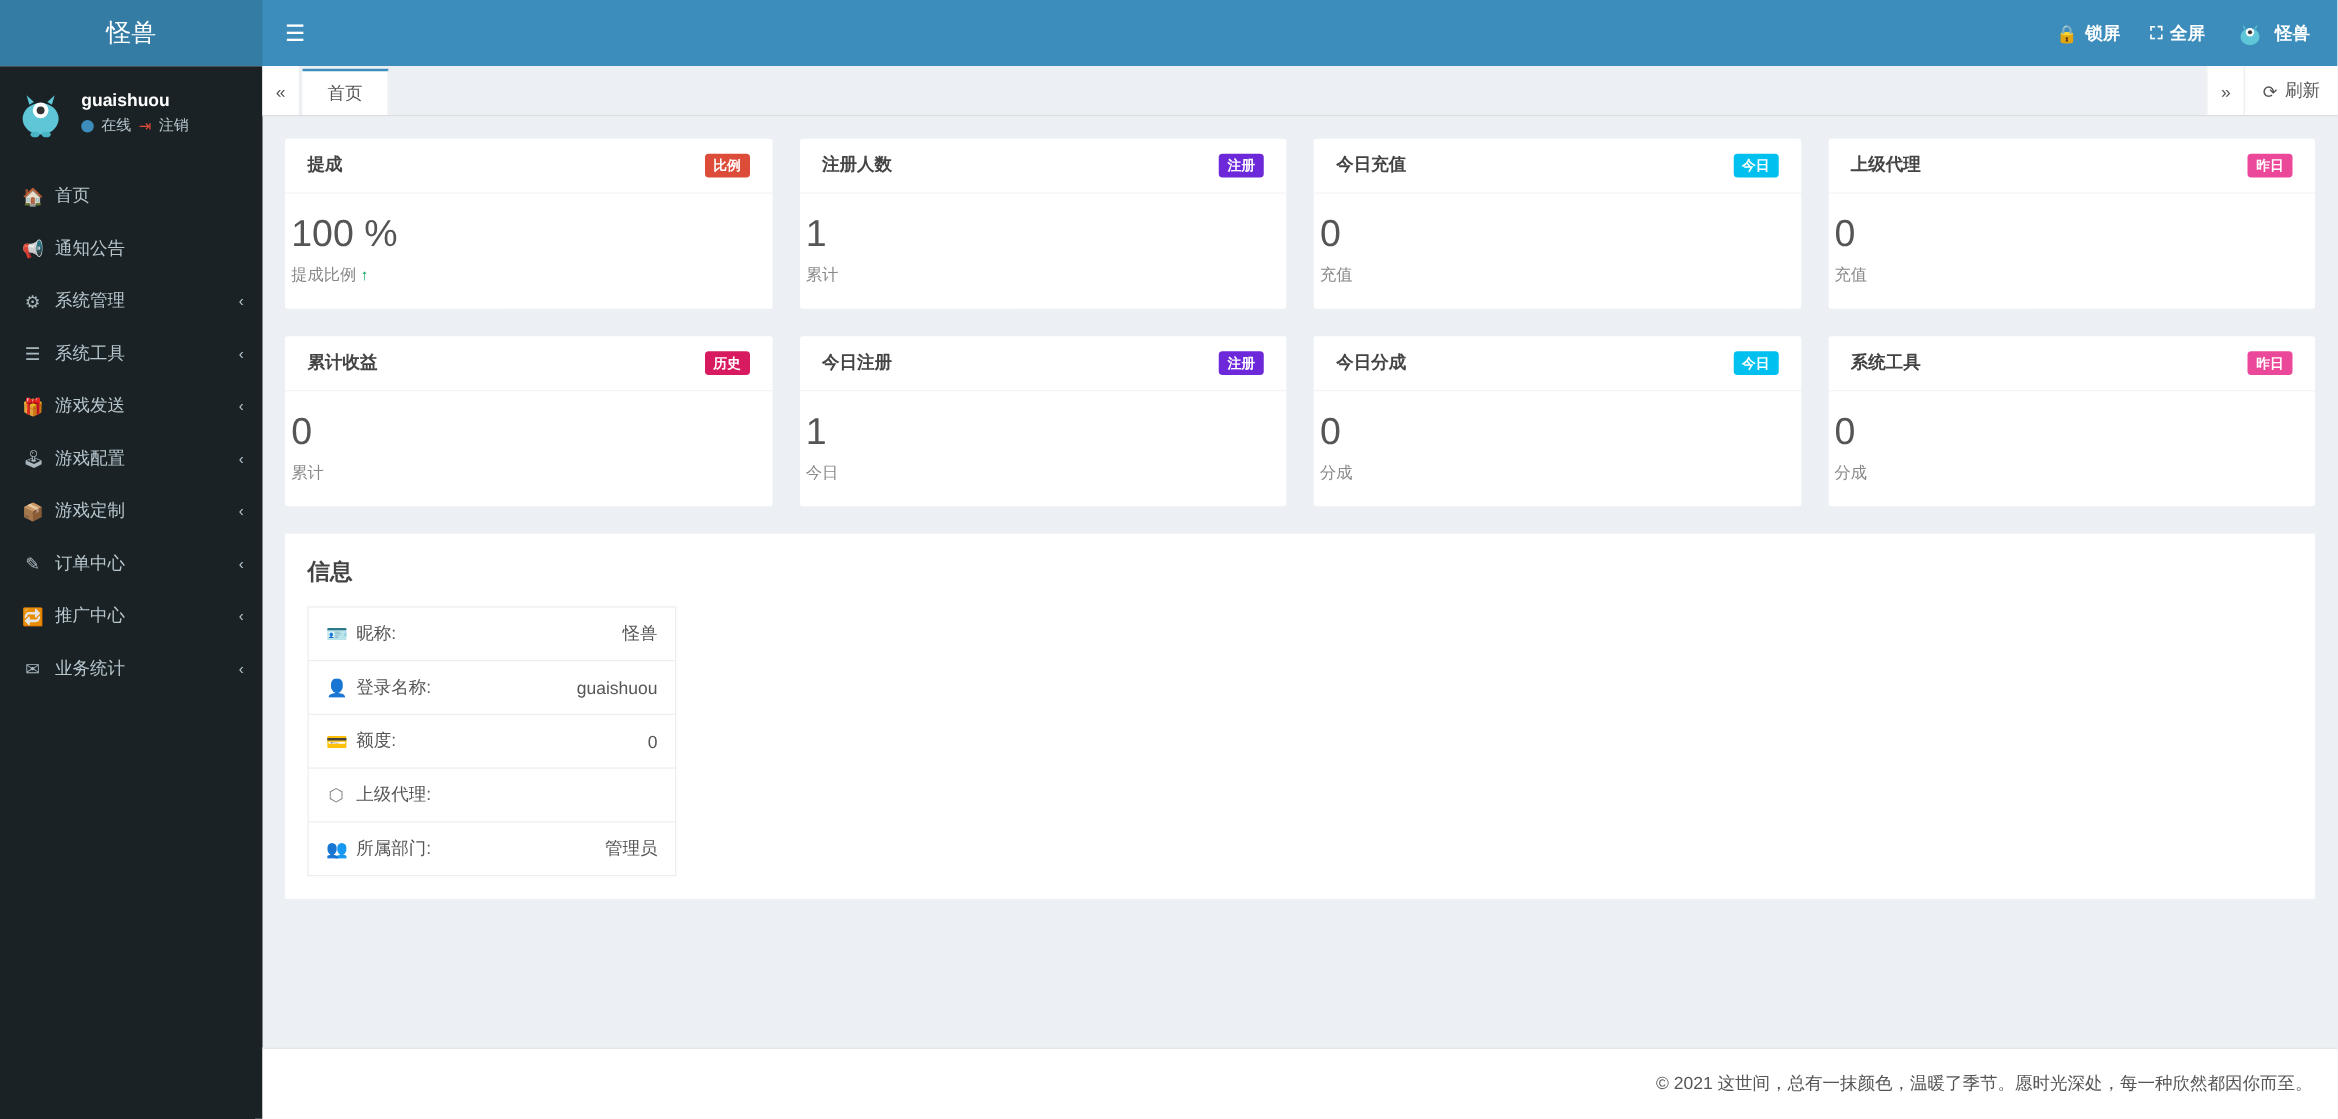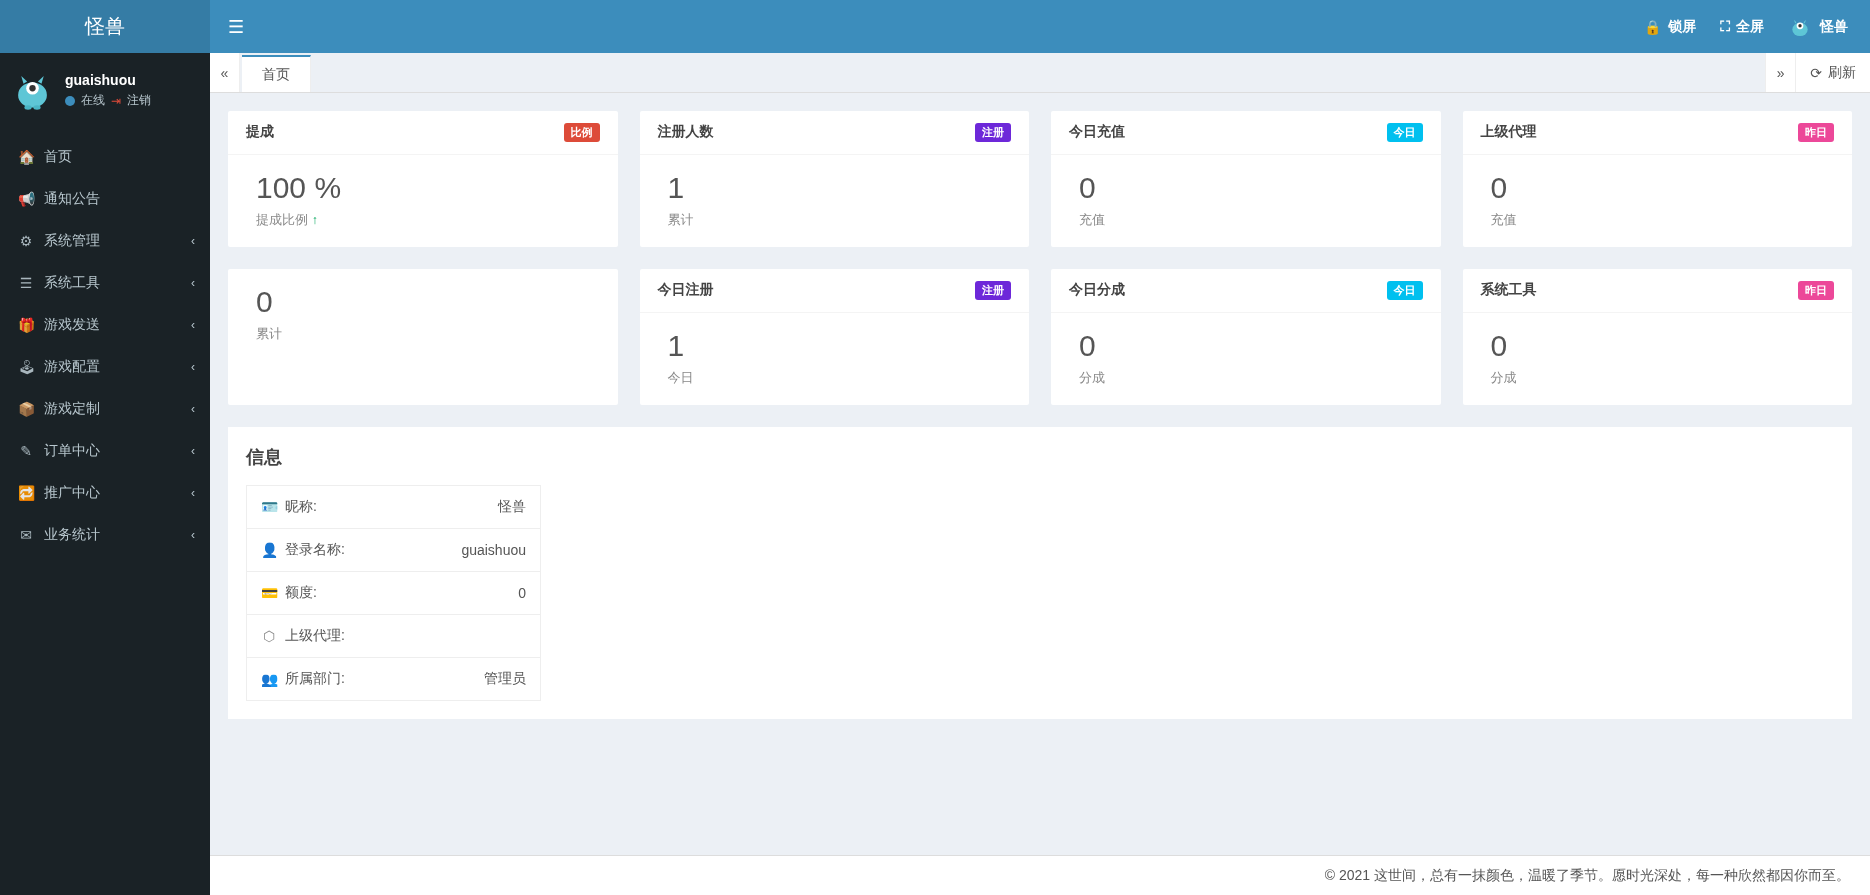--- a/index.html
+++ b/index.html
@@ -41,35 +41,35 @@
 .card-row { display: flex; gap: 22px; margin-bottom: 22px; }
 .stat-card { flex: 1; background: #fff; border-radius: 2px; }
 .stat-head { display: flex; align-items: flex-start; justify-content: space-between; padding: 12px 18px; border-bottom: 1px solid #f4f4f4; }
 .stat-title { font-weight: bold; color: #444; font-size: 14px; }
 .badge { font-size: 11px; color: #fff; padding: 2px 7px; border-radius: 3px; font-weight: bold; }
 .badge-red { background: #dd4b39; }
 .badge-blue { background: #6d28d9; }
 .badge-cyan { background: #00c0ef; }
 .badge-orange { background: #ec4899; }
 .badge-pink { background: #d81b60; }
-.stat-body { padding: 16px 28px 18px; }
+.stat-body { padding: 16px 5px 18px; }
 .stat-value { font-size: 30px; color: #555; }
 .stat-sub { color: #888; font-size: 13px; margin-top: 6px; }
 .stat-sub .arrow { color: #00a65a; font-size: 12px; }
 
 .info-panel { background: #fff; padding: 18px; }
 .info-title { font-weight: bold; margin-bottom: 16px; font-size: 18px; color: #444; }
 .info-table { width: 295px; border: 1px solid #eee; }
 .info-row { display: flex; border-bottom: 1px solid #eee; padding: 12px 14px; align-items: center; }
 .info-row:last-child { border-bottom: none; }
 .info-label { display: flex; align-items: center; gap: 8px; color: #555; }
 .info-label .r-icon { color: #888; width: 16px; text-align: center; }
 .info-value { margin-left: auto; color: #555; }
 
-.footer { height: 40px; background: #fff; border-top: 1px solid #ddd; display: flex; align-items: center; justify-content: flex-end; padding: 0 20px; color: #555; font-size: 14px; }
+.footer { height: 57px; background: #fff; border-top: 1px solid #ddd; display: flex; align-items: center; justify-content: flex-end; padding: 0 20px; color: #555; font-size: 14px; }
 </style>
 </head>
 <body>
 
 <div class="header">
   <div class="logo">怪兽</div>
   <div class="header-left">
     <span class="hamburger">☰</span>
   </div>
   <div class="header-right">
@@ -218,20 +218,24 @@
             <span class="badge badge-orange">昨日</span>
           </div>
           <div class="stat-body">
             <div class="stat-value">0</div>
             <div class="stat-sub">充值</div>
           </div>
         </div>
       </div>
     <div class="card-row" id="row2">
         <div class="stat-card">
+          <div class="stat-head">
+            <span class="stat-title">累计收益</span>
+            <span class="badge badge-pink">历史</span>
+          </div>
           <div class="stat-body">
             <div class="stat-value">0</div>
             <div class="stat-sub">累计</div>
           </div>
         </div>
         <div class="stat-card">
           <div class="stat-head">
             <span class="stat-title">今日注册</span>
             <span class="badge badge-blue">注册</span>
           </div>

